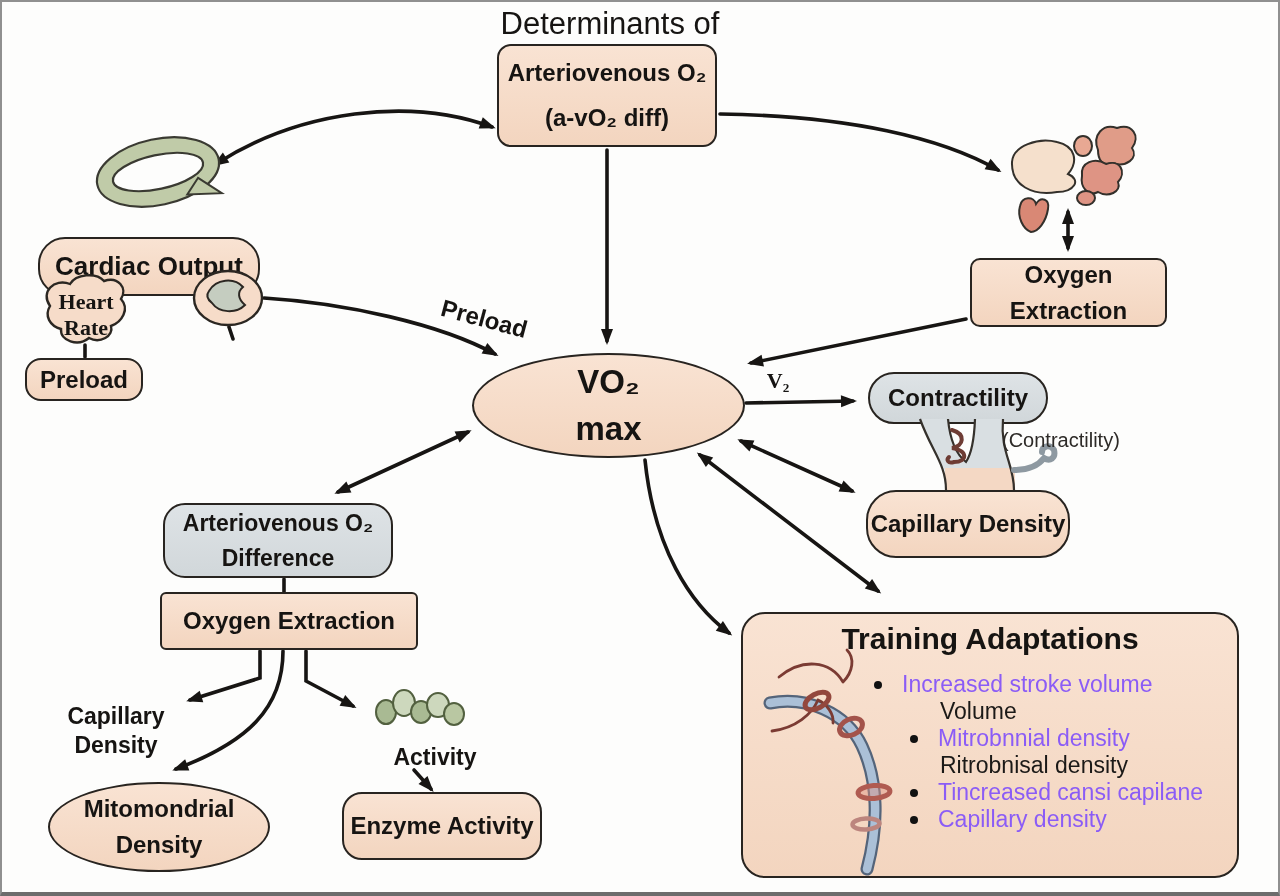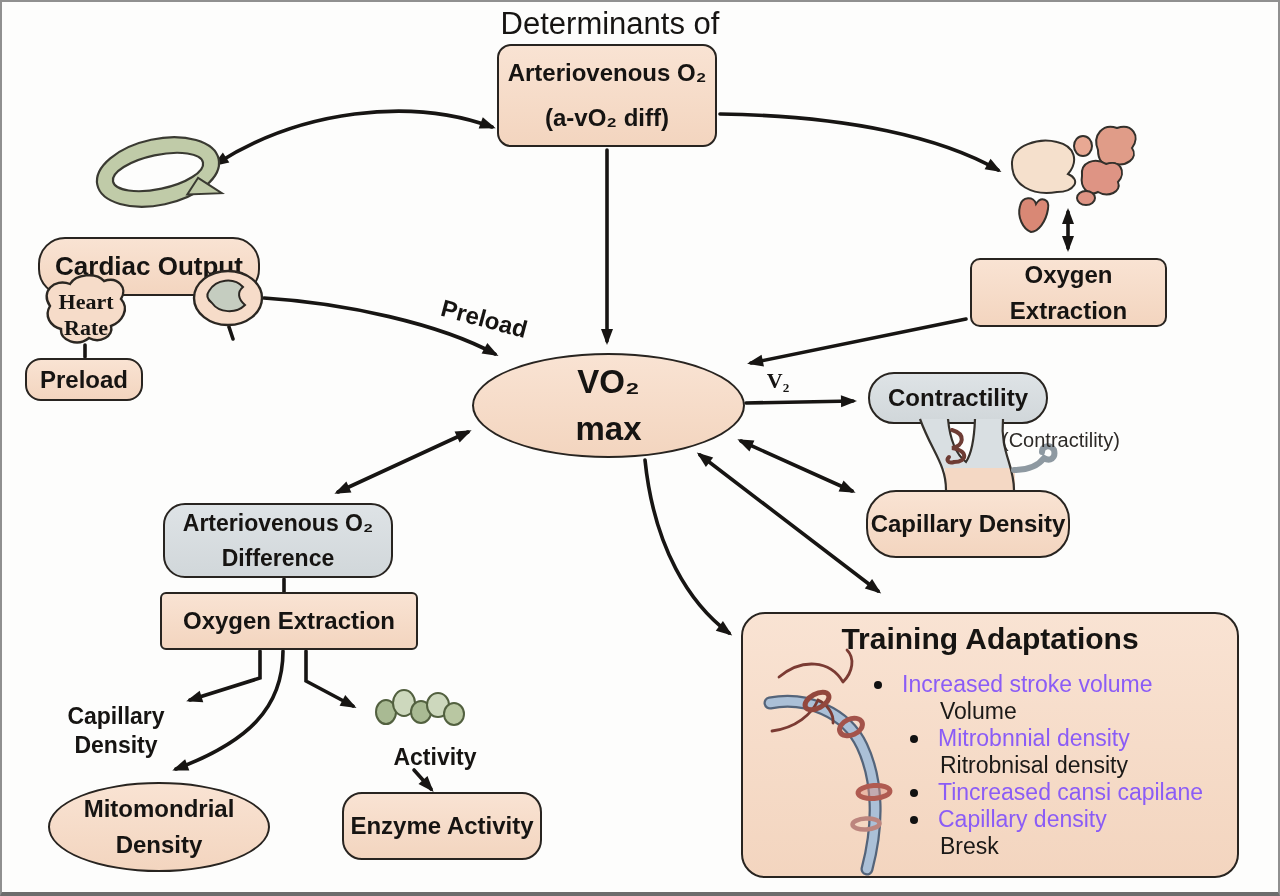--- a/index.html
+++ b/index.html
@@ -178,21 +178,20 @@
       </div>
     <div class="tcont">Ritrobnisal density</div>
     <div class="trow rest">
         <span class="tdot"></span>
         <span>Tincreased cansi capilane</span>
       </div>
     <div class="trow rest">
         <span class="tdot"></span>
         <span>Capillary density</span>
       </div>
-    <div class="tcont">Bresk</div>
   </div>
 
   <svg id="overlay" width="1280" height="896" viewBox="0 0 1280 896">
 
     <path d="M50,306 C40,292 54,278 70,284 C76,274 96,272 104,281 C118,276 128,288 121,299 C130,309 122,322 111,326 C114,336 100,344 89,338 C78,347 60,341 61,329 C50,326 44,316 50,306 Z" fill="#f6dcc9" stroke="#2b2722" stroke-width="2.4"></path>
 
     <g>
       <ellipse cx="228" cy="298" rx="34" ry="27" fill="#f6dcc9" stroke="#2b2722" stroke-width="2.4"></ellipse>
       <path d="M209,291 C216,279 234,277 243,287 C237,292 238,299 245,305 C236,314 219,313 212,303 C207,299 206,295 209,291 Z" fill="#c5cdc0" stroke="#2b2722" stroke-width="2"></path>
     </g>

